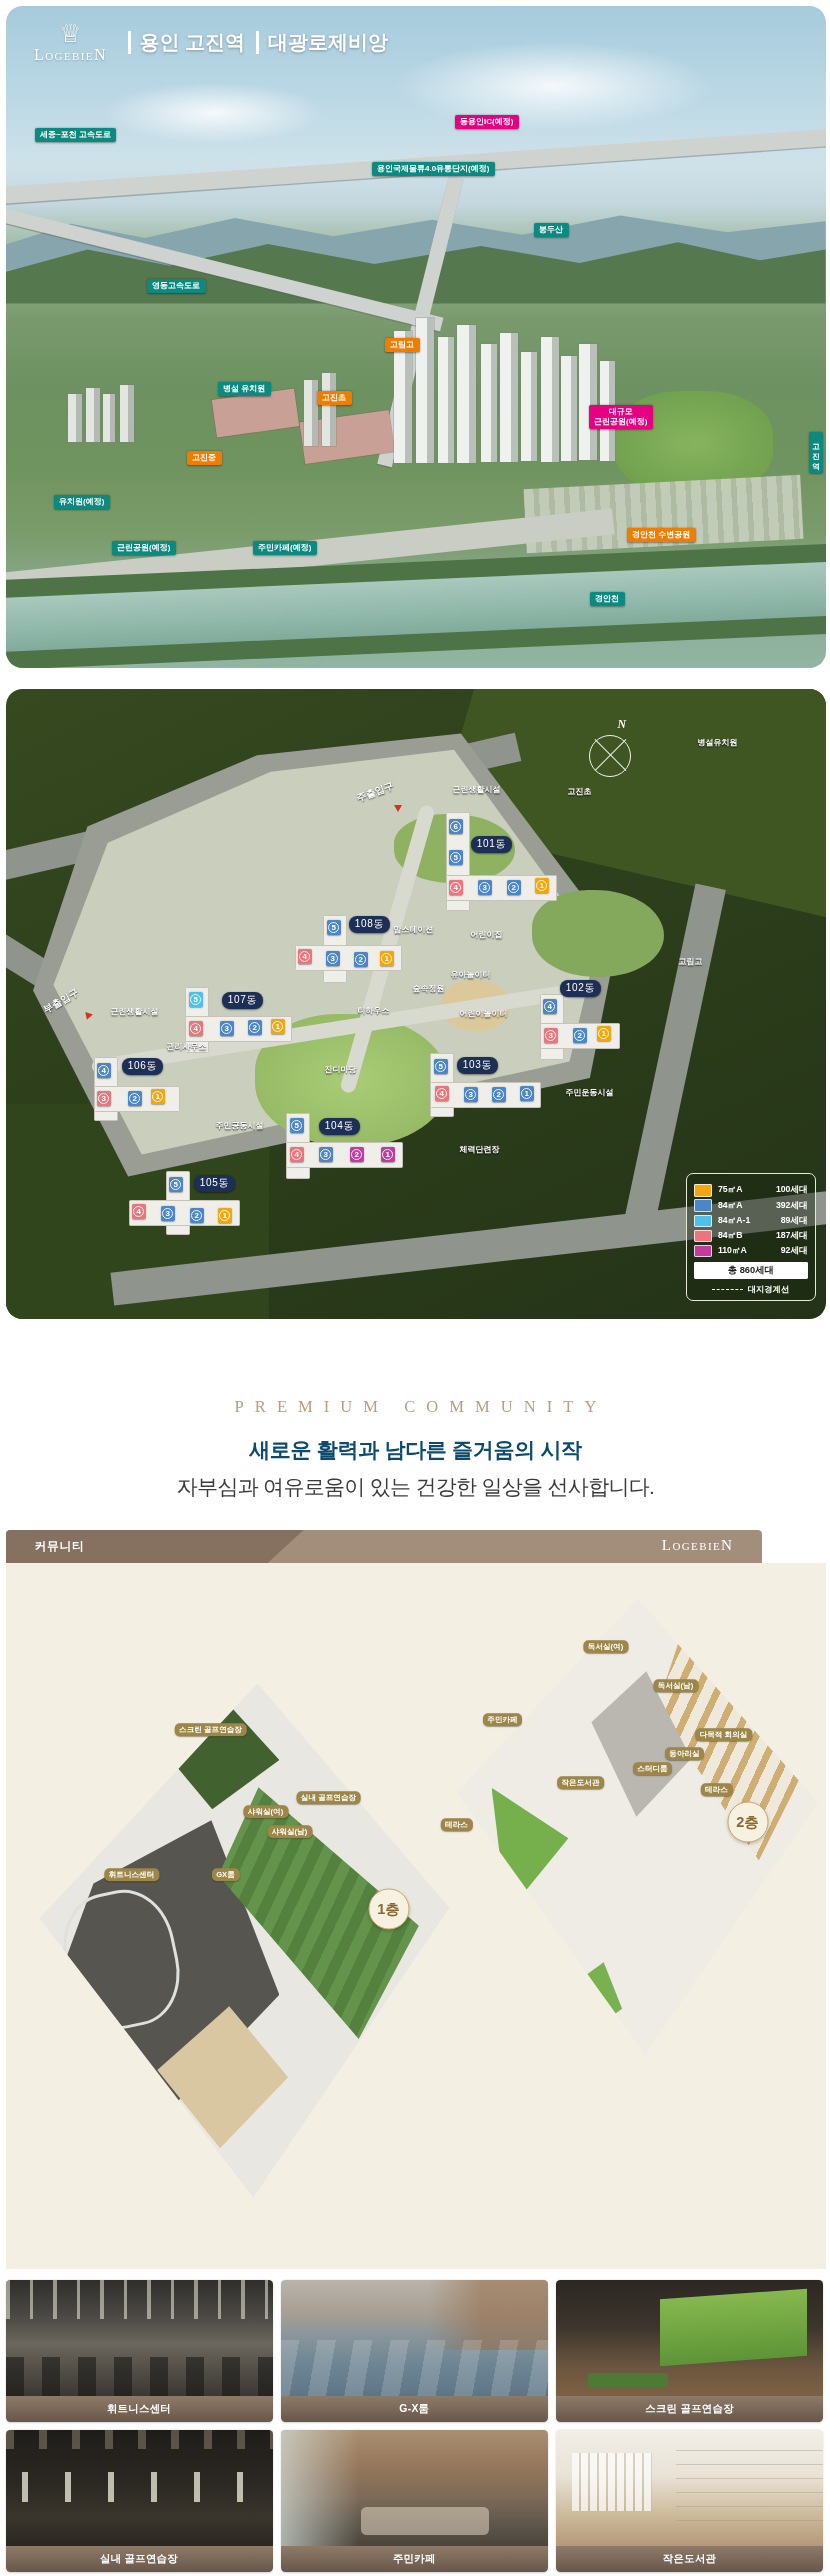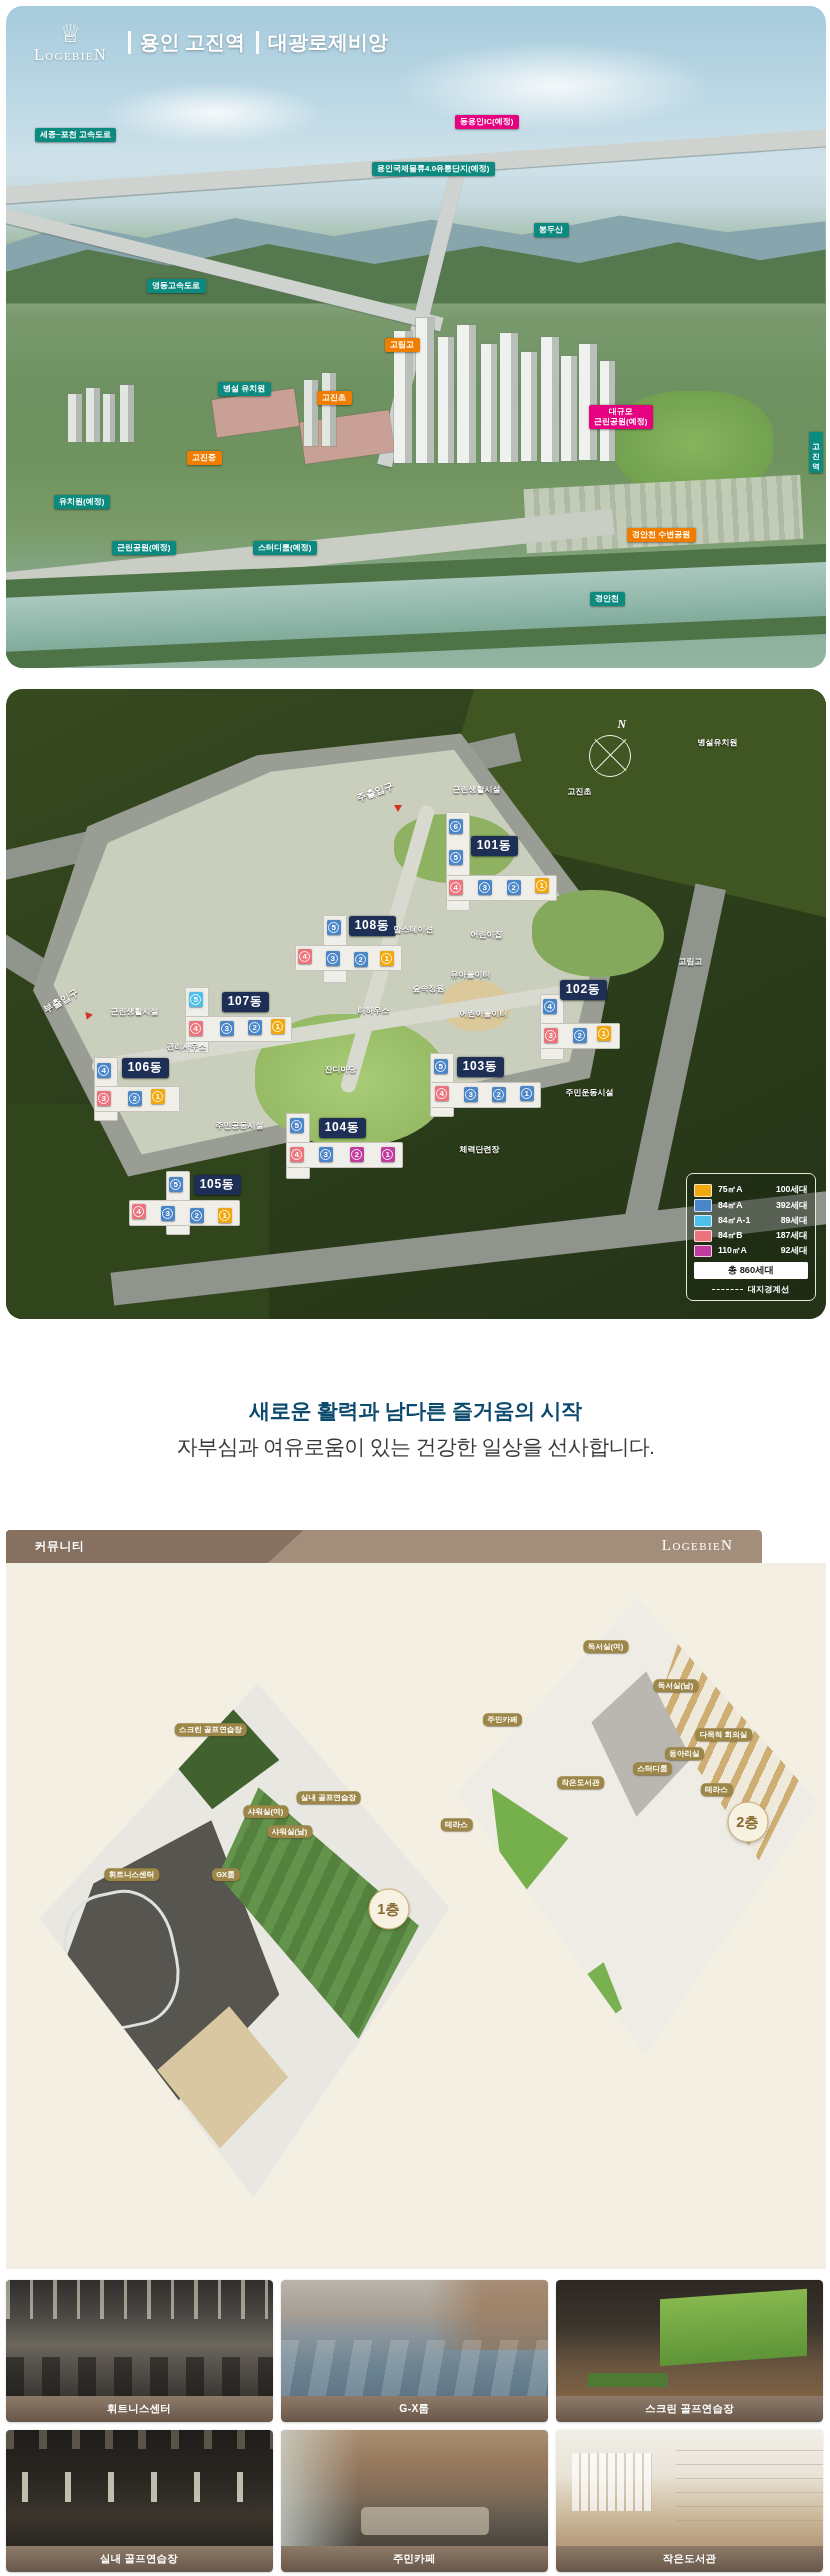--- a/index.html
+++ b/index.html
@@ -46,21 +46,21 @@
       clip-path:polygon(35% 7%,65% 3%,88% 41%,84% 66%,16% 84%,2% 50%,10% 20%)}
   .parcel{position:absolute;left:14px;top:28px;width:679px;height:547px;background:#c9cfbc;
       clip-path:polygon(37% 10%,64% 6%,85% 42%,81% 63%,18% 80%,5% 49%,13% 23%)}
   .lawn{position:absolute;border-radius:45% 55% 50% 50%}
   .path{position:absolute;background:#d8d9cf;border-radius:8.3px}
   .slab{position:absolute;background:#efeee9;border:0.7px solid #c6c4ba;border-radius:1.4px}
   .chip{position:absolute;width:14.5px;height:14.5px;border-radius:2.1px;color:#fff;font-size:8px;font-weight:bold;
       display:flex;align-items:center;justify-content:center;box-shadow:0 0.7px 1.4px rgba(0,0,0,.35)}
   .chip::after{content:"";position:absolute;inset:1.7px;border:0.7px solid rgba(255,255,255,.9);border-radius:50%}
   .cb{background:#4a86c8}.cl{background:#4fc0ec}.cs{background:#ec757d}.co{background:#f2a70c}.cm{background:#c23b9e}
-  .bname{position:absolute;background:#1e2f56;color:#fff;font-size:12px;font-weight:bold;padding:1.4px 6.2px;border-radius:3px;
+  .bname{position:absolute;background:#1e2f56;color:#fff;font-size:10px;font-weight:normal;padding:1.4px 6.2px;border-radius:8px;
       box-shadow:0 0.7px 2.1px rgba(0,0,0,.55);letter-spacing:0.7px;white-space:nowrap}
   .slabel{position:absolute;color:#fff;font-size:8px;font-weight:bold;text-shadow:0 0.7px 1.4px rgba(0,0,0,.85);white-space:nowrap}
   .rot20{transform:rotate(-20deg)}.rot30{transform:rotate(-30deg)}
   .tri{position:absolute;width:0;height:0;border-left:4.8px solid transparent;border-right:4.8px solid transparent;border-top:7.6px solid #d63127}
   .compass{position:absolute;left:583px;top:46px;width:40px;height:40px;border:1px solid #eef2e8;border-radius:50%}
   .compass::before,.compass::after{content:"";position:absolute;left:50%;top:-2.8px;width:1px;height:44px;background:#eef2e8}
   .compass::before{transform:rotate(45deg)}.compass::after{transform:rotate(-45deg)}
   .cn{position:absolute;left:612px;top:28px;color:#fff;font-style:italic;font-weight:bold;font-size:11.8px;font-family:"Liberation Serif",serif}
   .legend{position:absolute;right:9.7px;bottom:18px;width:114px;padding:7px 7px 5.5px;background:rgba(25,35,18,.45);
       border:1px solid #e7ead8;border-radius:7px;color:#fff}
@@ -186,21 +186,21 @@
     <span class="hb b-teal" style="left:528px;top:217px">봉두산</span>
     <span class="hb b-teal" style="left:141px;top:273px">영동고속도로</span>
     <span class="hb b-orange" style="left:379px;top:332px">고림고</span>
     <span class="hb b-teal" style="left:212px;top:376px">병설 유치원</span>
     <span class="hb b-orange" style="left:311px;top:385px">고진초</span>
     <span class="hb b-orange" style="left:181px;top:445px">고진중</span>
     <span class="hb b-pink" style="left:583px;top:399px">대규모
 근린공원(예정)</span>
     <span class="hb b-teal" style="left:48px;top:489px">유치원(예정)</span>
     <span class="hb b-teal" style="left:106px;top:535px">근린공원(예정)</span>
-    <span class="hb b-teal" style="left:247px;top:535px">스터디룸(예정)</span>
+    <span class="hb b-teal" style="left:247px;top:535px">주민카페(예정)</span>
     <span class="hb b-orange" style="left:621px;top:522px">경안천 수변공원</span>
     <span class="hb b-teal" style="left:584px;top:586px">경안천</span>
     <span class="hb b-teal hb-vert" style="left:803px;top:426px">고진역</span>
   </section>
 
   <section class="siteplan">
     <div class="fp" style="left:429px;top:0;width:395px;height:229px;clip-path:polygon(10% 0,100% 0,100% 100%,0 60%)"></div>
     <div class="fp" style="left:0;top:415px;width:263px;height:215px;background:#31451d"></div>
     <div class="rd" style="left:-21px;top:104px;width:540px;height:29px;transform:rotate(-13deg)"></div>
     <div class="rd" style="left:654px;top:194px;width:30.5px;height:339px;transform:rotate(12deg)"></div>
@@ -339,20 +339,21 @@
       </div>
       <div class="lg-total">총 860세대</div>
       <div class="lg-bound">
         <span class="dash"></span>
         <span>대지경계선</span>
       </div>
     </div>
   </section>
 
   <section class="premium">
+    <p class="eyebrow">PREMIUM COMMUNITY</p>
     <h2 class="headline">새로운 활력과 남다른 즐거움의 시작</h2>
     <p class="subline">자부심과 여유로움이 있는 건강한 일상을 선사합니다.</p>
   </section>
 
   <section class="community">
     <div class="chead">
       <div class="chead-left"></div>
       <span class="chead-title">커뮤니티</span>
       <span class="chead-brand">LogebieN</span>
     </div>

